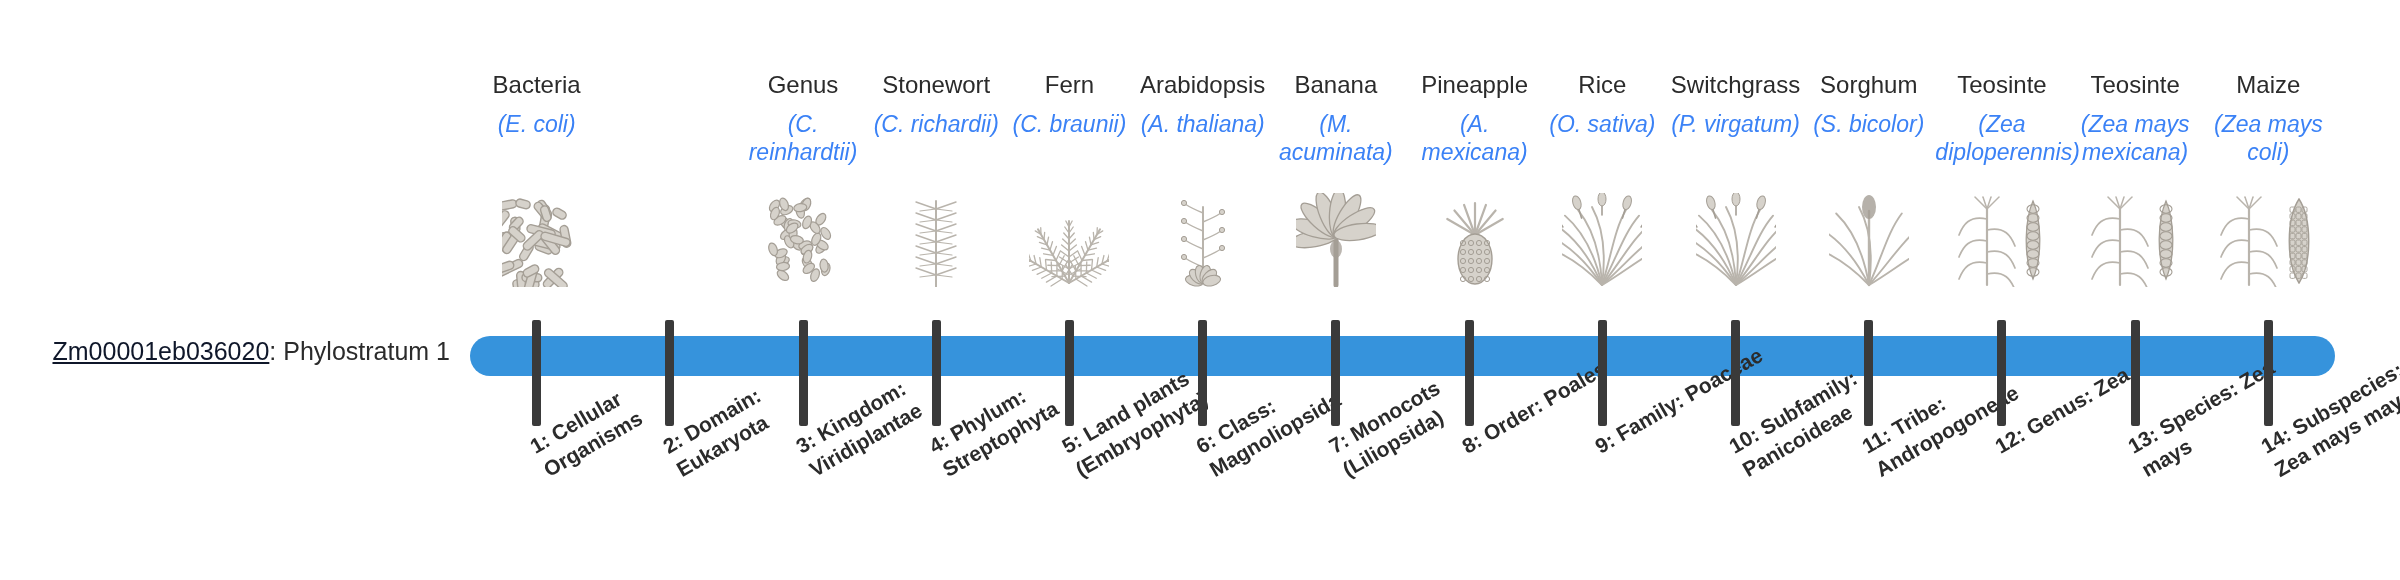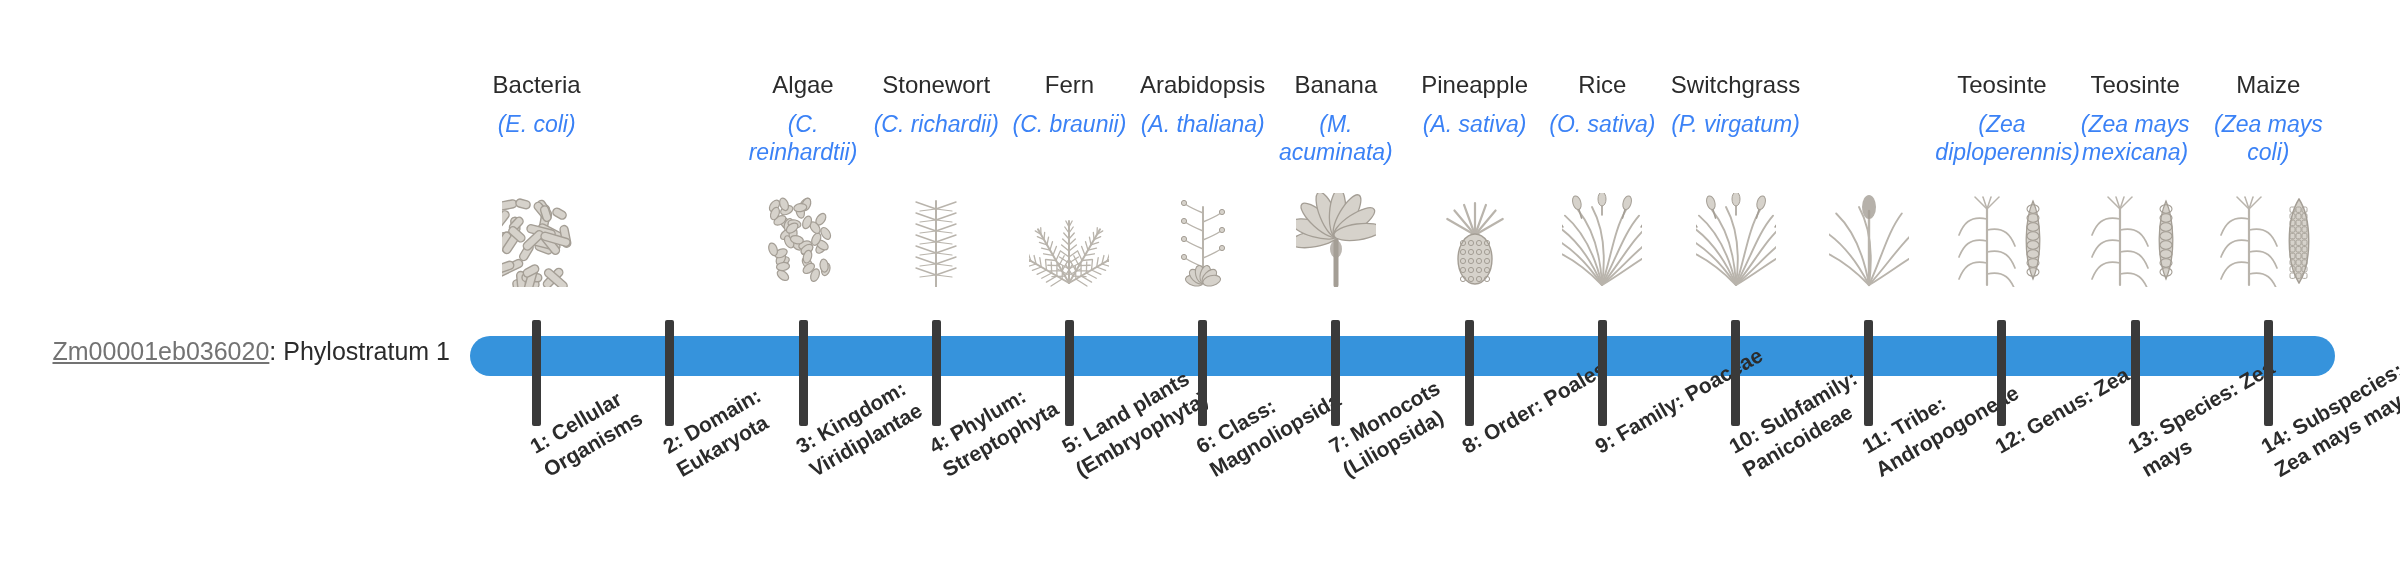--- a/index.html
+++ b/index.html
@@ -26,21 +26,21 @@
     position: absolute;
     left: 40px;
     top: 336px;
     width: 410px;
     text-align: right;
     font-size: 25px;
     line-height: 30px;
     white-space: nowrap;
   }
   .gene-link {
-    color: #737373;
+    color: #0f172a;
     text-decoration: underline;
   }
   .gene-suffix { color: #2b2b2b; }
 
   
   #track {
     position: absolute;
     left: 470px;
     top: 0;
     width: 1865px;
@@ -248,21 +248,21 @@
               <rect x="0" y="-4" width="14.014471879286694" height="8" rx="4" fill="#d6d2cb" stroke="#a49e95" stroke-width="1.4"></rect>
             </g>
             <g transform="translate(41.440329218106996,11.081147119341564) rotate(72.60956790123457)">
               <rect x="0" y="-4" width="15.744787379972564" height="8" rx="4" fill="#d6d2cb" stroke="#a49e95" stroke-width="1.4"></rect>
             </g>
           </svg>
         </div>
       </div>
       <div class="col" style="left: 266.429px; width: 133.214px;">
         <div class="sp-head">
-       <div class="sp-common">Algae</div>
+       <div class="sp-common">Genus</div>
        <div class="sp-sci">(C. reinhardtii)</div>
      </div>
      <div class="sp-art">
           <svg width="76" height="92" viewBox="0 0 76 92">
             <ellipse cx="20.1689352613704" cy="28.013907076082766" rx="6.5" ry="4" fill="#d6d2cb" stroke="#a49e95" stroke-width="1.2" transform="rotate(58.20552501663107 20.1689352613704 28.013907076082766)"></ellipse>
             <ellipse cx="50.04355309688036" cy="80.18765449389026" rx="6.5" ry="4" fill="#d6d2cb" stroke="#a49e95" stroke-width="1.2" transform="rotate(111.46172753054866 50.04355309688036 80.18765449389026)"></ellipse>
             <ellipse cx="42.261002065754" cy="68.15020482476103" rx="6.5" ry="4" fill="#d6d2cb" stroke="#a49e95" stroke-width="1.2" transform="rotate(54.32557683554498 42.261002065754 68.15020482476103)"></ellipse>
             <ellipse cx="32.040217079233926" cy="49.653037358635906" rx="6.5" ry="4" fill="#d6d2cb" stroke="#a49e95" stroke-width="1.2" transform="rotate(44.4302090262946 32.040217079233926 49.653037358635906)"></ellipse>
             <ellipse cx="21.215517663947338" cy="39.37070830853261" rx="6.5" ry="4" fill="#d6d2cb" stroke="#a49e95" stroke-width="1.2" transform="rotate(142.48568327439517 21.215517663947338 39.37070830853261)"></ellipse>
             <ellipse cx="40.236607961906095" cy="8.90085081054585" rx="6.5" ry="4" fill="#d6d2cb" stroke="#a49e95" stroke-width="1.2" transform="rotate(132.27898182836736 40.236607961906095 8.90085081054585)"></ellipse>
@@ -532,21 +532,21 @@
             <g transform="translate(40,42) rotate(82)">
               <ellipse cx="0" cy="-22" rx="8" ry="24" fill="#d6d2cb" stroke="#a49e95" stroke-width="1.3"></ellipse>
             </g>
             <ellipse cx="40" cy="56" rx="6" ry="9" fill="#a49e95" opacity="0.75"></ellipse>
           </svg>
         </div>
       </div>
       <div class="col" style="left: 938px; width: 133.214px;">
         <div class="sp-head">
        <div class="sp-common">Pineapple</div>
-       <div class="sp-sci">(A. sativa)</div>
+       <div class="sp-sci">(A. mexicana)</div>
      </div>
      <div class="sp-art">
           <svg width="68" height="94" viewBox="0 0 68 94">
             <g transform="translate(34,42) rotate(-60)">
               <path d="M0 0 L0 -32" fill="none" stroke="#b9b4ac" stroke-width="2.2" stroke-linecap="round" stroke-linejoin="round"></path>
             </g>
             <g transform="translate(34,42) rotate(-40)">
               <path d="M0 0 L0 -32" fill="none" stroke="#b9b4ac" stroke-width="2.2" stroke-linecap="round" stroke-linejoin="round"></path>
             </g>
             <g transform="translate(34,42) rotate(-20)">
@@ -708,20 +708,24 @@
               <ellipse cx="0" cy="-86" rx="4" ry="7" fill="#d6d2cb" stroke="#a49e95" stroke-width="1"></ellipse>
             </g>
             <g transform="translate(40,92) rotate(34)">
               <path d="M0 -70 L0 -86" fill="none" stroke="#a49e95" stroke-width="1.6" stroke-linecap="round" stroke-linejoin="round"></path>
               <ellipse cx="0" cy="-86" rx="4" ry="7" fill="#d6d2cb" stroke="#a49e95" stroke-width="1"></ellipse>
             </g>
           </svg>
         </div>
       </div>
       <div class="col" style="left: 1332.14px; width: 133.214px;">
+        <div class="sp-head">
+       <div class="sp-common">Sorghum</div>
+       <div class="sp-sci">(S. bicolor)</div>
+     </div>
      <div class="sp-art">
           <svg width="80" height="94" viewBox="0 0 80 94">
             <g transform="translate(40,92) rotate(-52)">
               <path d="M0 0 C 4 -30, 2 -56, -10 -78" fill="none" stroke="#b9b4ac" stroke-width="1.9" stroke-linecap="round" stroke-linejoin="round"></path>
             </g>
             <g transform="translate(40,92) rotate(-34.66666666666667)">
               <path d="M0 0 C 4 -30, 2 -56, -10 -78" fill="none" stroke="#b9b4ac" stroke-width="1.9" stroke-linecap="round" stroke-linejoin="round"></path>
             </g>
             <g transform="translate(40,92) rotate(-17.333333333333336)">
               <path d="M0 0 C 4 -30, 2 -56, -10 -78" fill="none" stroke="#b9b4ac" stroke-width="1.9" stroke-linecap="round" stroke-linejoin="round"></path>

